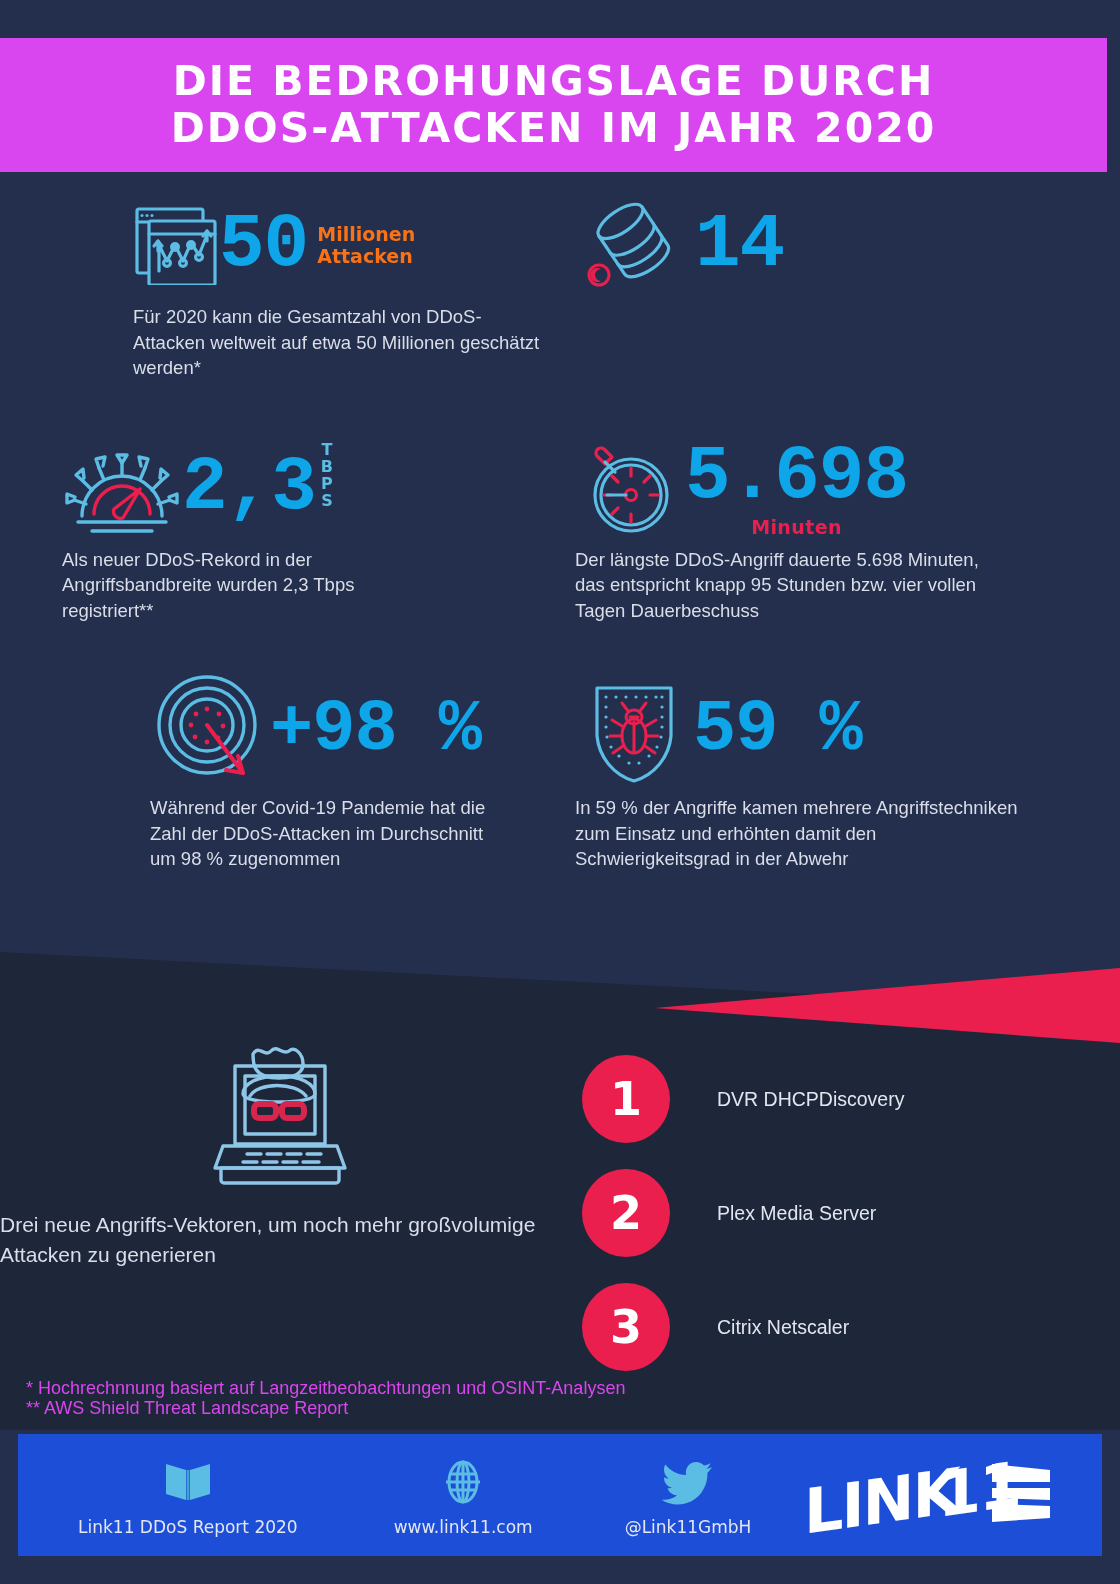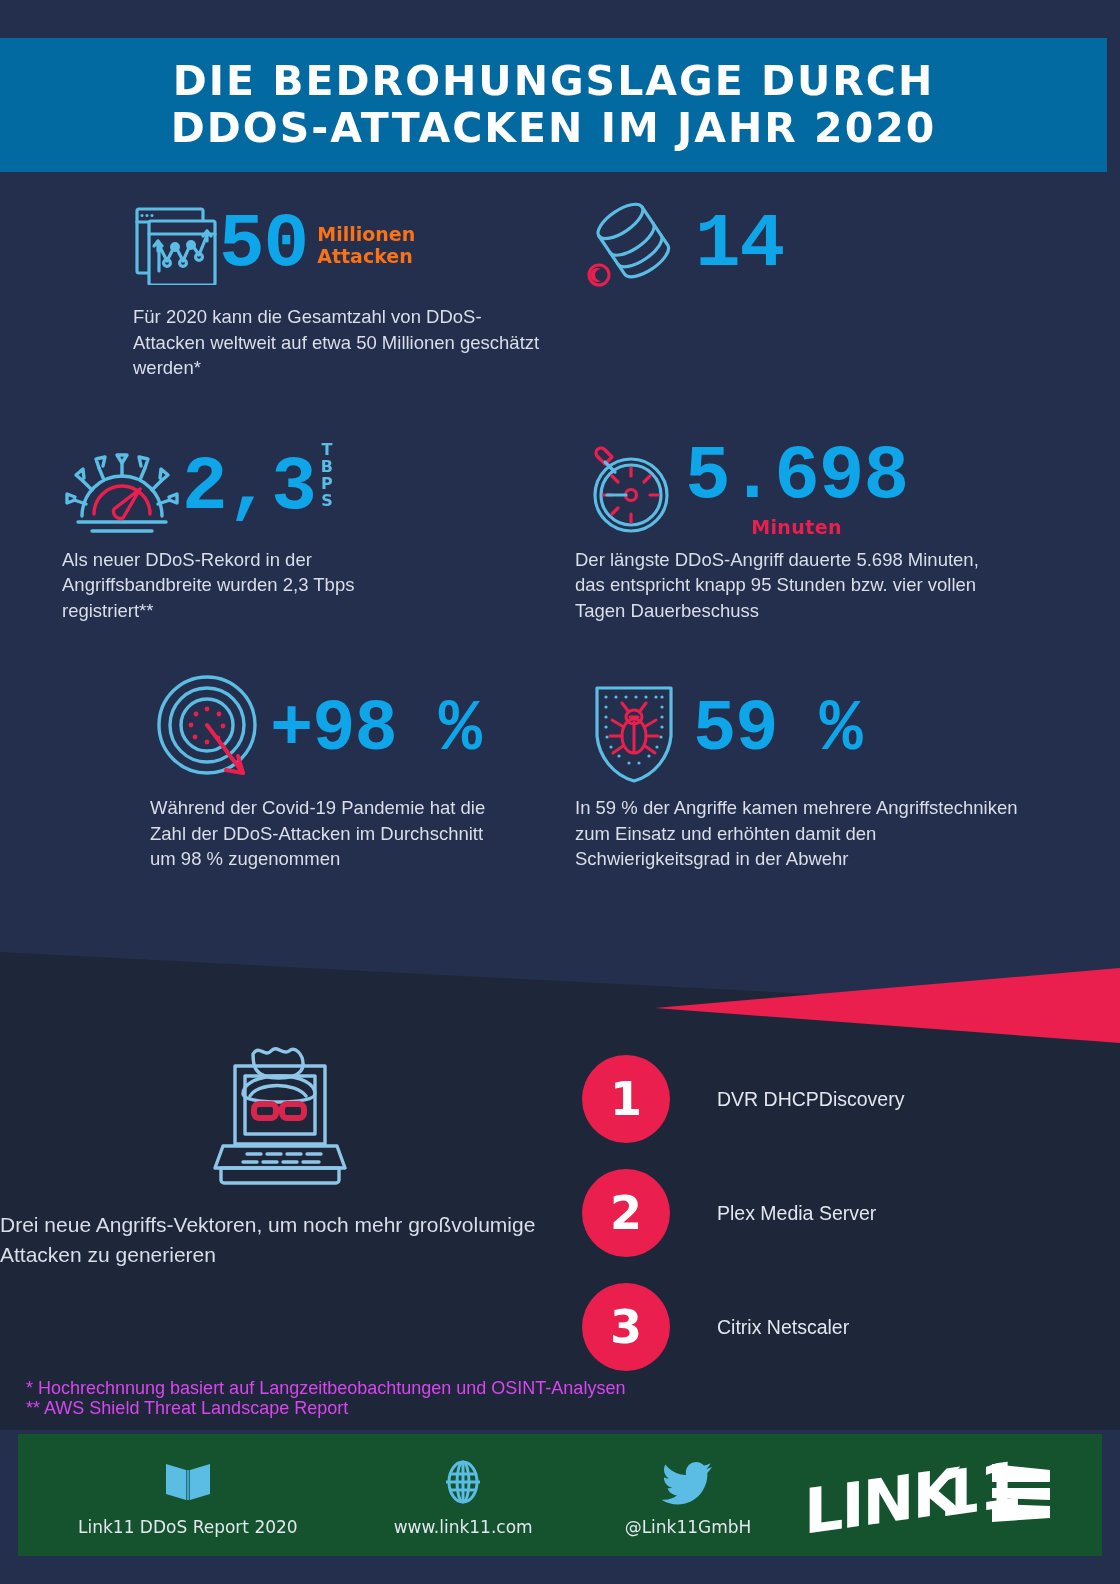--- a/index.html
+++ b/index.html
@@ -8,21 +8,21 @@
     width:1120px; height:1584px; position:relative; overflow:hidden;
     font-family:"Liberation Sans", sans-serif;
     color:#E6E9F0;
     background:#242F4D;
   }
 
   
   .top-strip { position:absolute; left:0; top:0; width:1120px; height:38px; background:#242F4D; }
   .title-banner {
     position:absolute; left:0; top:38px; width:1107px; height:134px;
-    background:#0369a1;
+    background:#d946ef;
     display:flex; flex-direction:column; align-items:center; justify-content:center;
   }
   .title-line {
     color:#FFFFFF; font-weight:bold; font-size:41px; line-height:47px;
     letter-spacing:2.0px; white-space:nowrap;
     font-family:"DejaVu Sans", sans-serif;
   }
 
   
   .stats { position:absolute; left:0; top:186px; width:1120px; }
@@ -83,21 +83,21 @@
     color:#FFFFFF; font-weight:bold; font-size:46px; font-family:"DejaVu Sans", sans-serif;
   }
   .vector-label { margin-left:47px; font-size:19.5px; color:#E2E6EF; }
 
   
   .footnotes { position:absolute; left:26px; top:1338px; font-size:18px; line-height:20px; color:#d946ef;margin-top:40px; }
 
   
   .footer {
     position:absolute; left:18px; top:1434px; width:1084px; height:122px;
-    background:#14532d; display:flex; align-items:center;
+    background:#1d4ed8; display:flex; align-items:center;
   }
   .footer-item { display:flex; flex-direction:column; align-items:center; }
   .footer-item .f-icon { height:52px; display:flex; align-items:flex-end; }
   .footer-item .f-label { margin-top:11px; font-size:17px; color:#E3E7F0; font-family:"DejaVu Sans", sans-serif; }
   .footer-logo { margin-left:auto; margin-right:50px; display:flex; align-items:center; }
 
   .bot-strip { position:absolute; left:0; top:1568px; width:1120px; height:16px; background:#242F4D; }
 </style>
 </head>
 <body>

